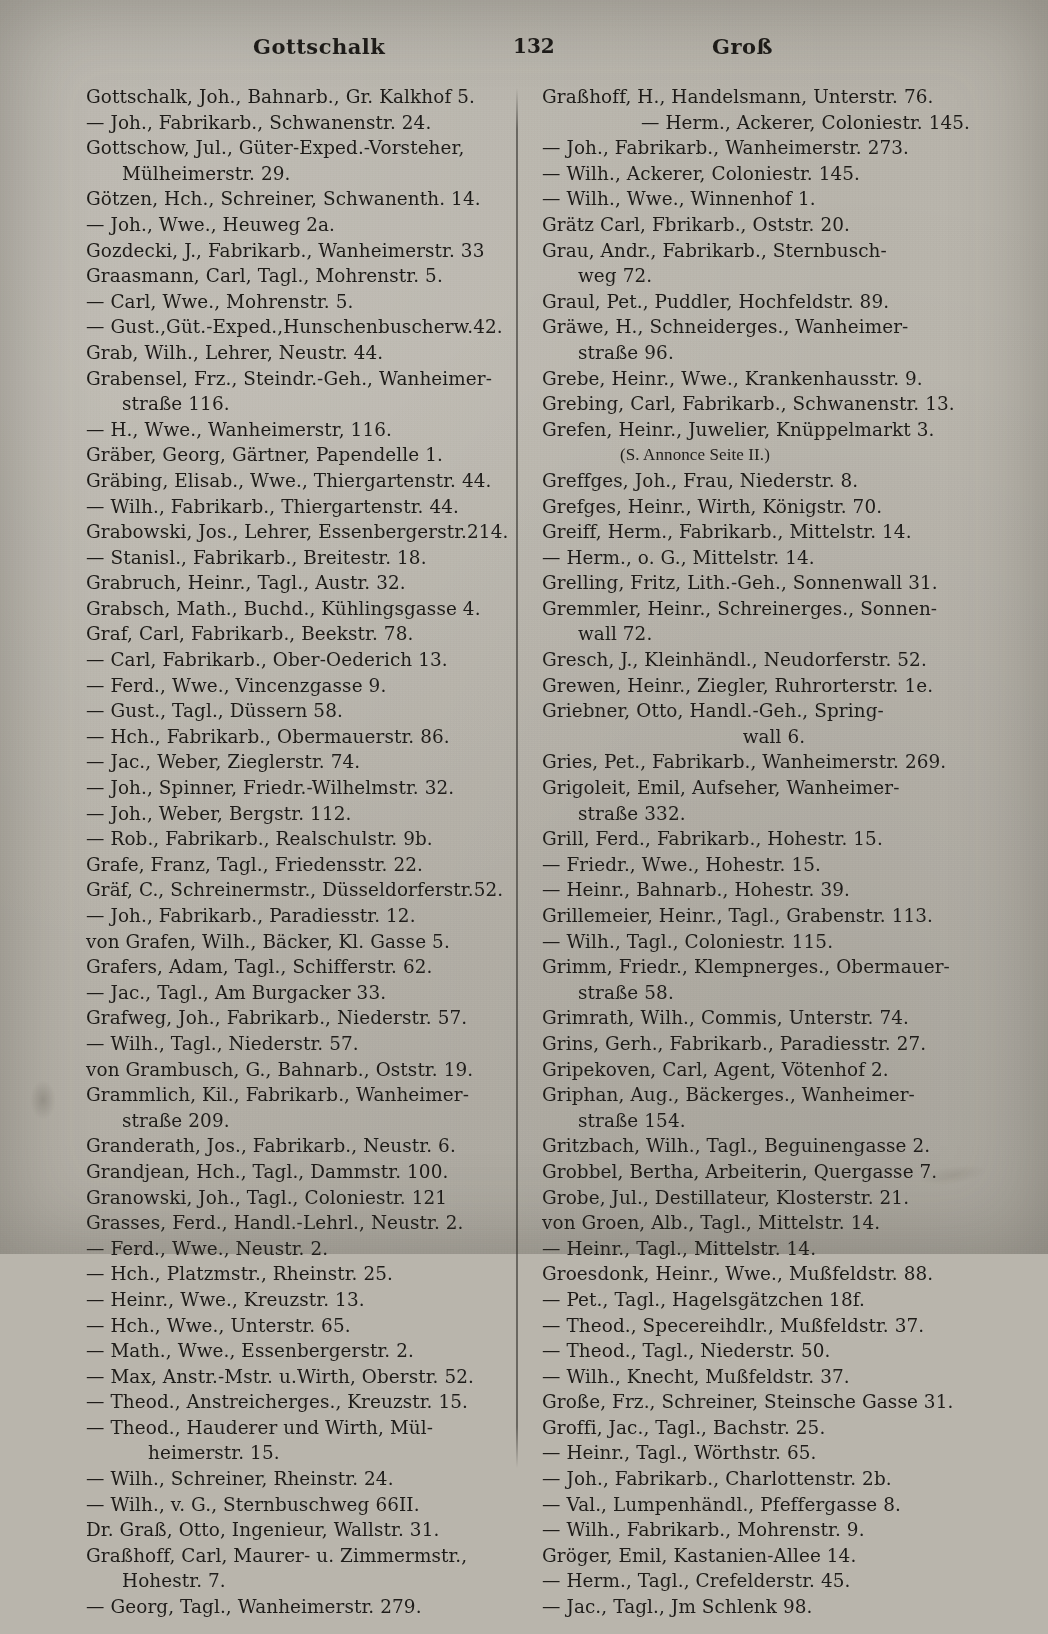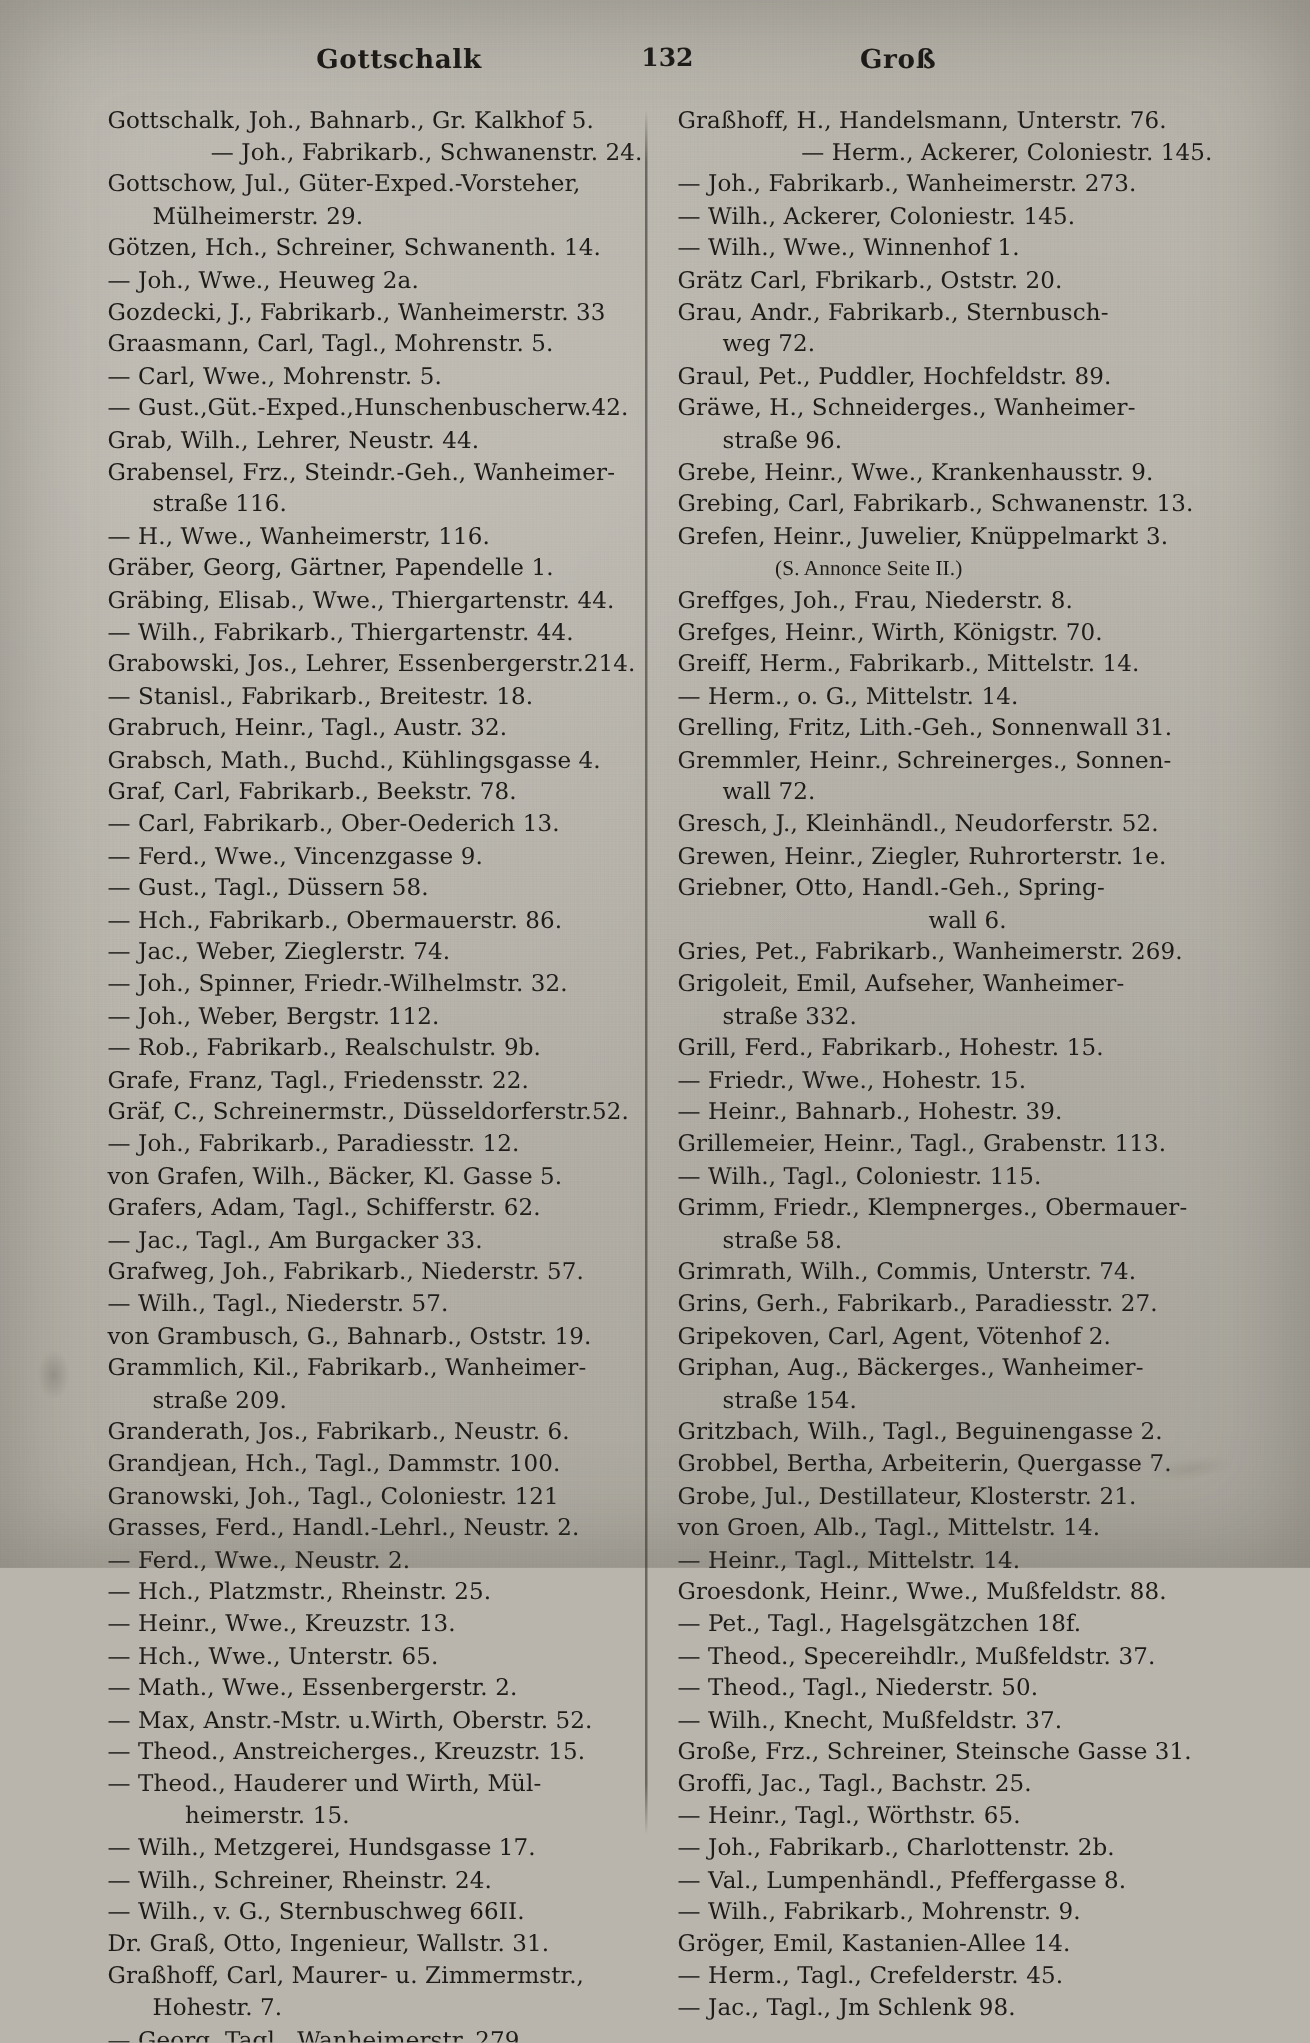--- a/index.html
+++ b/index.html
@@ -50,21 +50,21 @@
     font-size: 21px;
     letter-spacing: 0.5px;
   }
   .hdr-center {
     left: 425px;
     top: 0;
     font-size: 20px;
     font-weight: bold;
   }
   .hdr-right {
-    left: 600px;
+    left: 624px;
     top: 0;
     font-size: 21px;
     letter-spacing: 0.5px;
   }
   .columns {
     position: absolute;
     top: 84px;
     left: 86px;
     width: 884px;
     height: 1430px;
@@ -135,21 +135,21 @@
     <div class="hdr-left">Gottschalk</div>
     <div class="hdr-center">132</div>
     <div class="hdr-right">Groß</div>
   </div>
 
   <div class="rule"></div>
 
   <div class="columns">
     <div class="col left" id="col-left">
         <div class="entry">Gottschalk, Joh., Bahnarb., Gr. Kalkhof 5.</div>
-        <div class="entry" style="padding-left: 0px; text-align: right;">— Joh., Fabrikarb., Schwanenstr. 24.</div>
+        <div class="entry" style="padding-left: 0px;">— Joh., Fabrikarb., Schwanenstr. 24.</div>
         <div class="entry">Gottschow, Jul., Güter-Exped.-Vorsteher,</div>
         <div class="entry cont-indent" style="padding-left: 36px;">Mülheimerstr. 29.</div>
         <div class="entry">Götzen, Hch., Schreiner, Schwanenth. 14.</div>
         <div class="entry" style="padding-left: 0px;">— Joh., Wwe., Heuweg 2a.</div>
         <div class="entry">Gozdecki, J., Fabrikarb., Wanheimerstr. 33</div>
         <div class="entry">Graasmann, Carl, Tagl., Mohrenstr. 5.</div>
         <div class="entry" style="padding-left: 0px;">— Carl, Wwe., Mohrenstr. 5.</div>
         <div class="entry" style="padding-left: 0px;">— Gust.,Güt.-Exped.,Hunschenbuscherw.42.</div>
         <div class="entry">Grab, Wilh., Lehrer, Neustr. 44.</div>
         <div class="entry">Grabensel, Frz., Steindr.-Geh., Wanheimer-</div>
@@ -188,21 +188,20 @@
         <div class="entry">Grasses, Ferd., Handl.-Lehrl., Neustr. 2.</div>
         <div class="entry" style="padding-left: 0px;">— Ferd., Wwe., Neustr. 2.</div>
         <div class="entry" style="padding-left: 0px;">— Hch., Platzmstr., Rheinstr. 25.</div>
         <div class="entry" style="padding-left: 0px;">— Heinr., Wwe., Kreuzstr. 13.</div>
         <div class="entry" style="padding-left: 0px;">— Hch., Wwe., Unterstr. 65.</div>
         <div class="entry" style="padding-left: 0px;">— Math., Wwe., Essenbergerstr. 2.</div>
         <div class="entry" style="padding-left: 0px;">— Max, Anstr.-Mstr. u.Wirth, Oberstr. 52.</div>
         <div class="entry" style="padding-left: 0px;">— Theod., Anstreicherges., Kreuzstr. 15.</div>
         <div class="entry" style="padding-left: 0px;">— Theod., Hauderer und Wirth, Mül-</div>
         <div class="entry" style="padding-left: 62px;">heimerstr. 15.</div>
-        <div class="entry" style="padding-left: 0px;">— Wilh., Metzgerei, Hundsgasse 17.</div>
         <div class="entry" style="padding-left: 0px;">— Wilh., Schreiner, Rheinstr. 24.</div>
         <div class="entry" style="padding-left: 0px;">— Wilh., v. G., Sternbuschweg 66II.</div>
         <div class="entry">Dr. Graß, Otto, Ingenieur, Wallstr. 31.</div>
         <div class="entry">Graßhoff, Carl, Maurer- u. Zimmermstr.,</div>
         <div class="entry cont-indent" style="padding-left: 36px;">Hohestr. 7.</div>
         <div class="entry" style="padding-left: 0px;">— Georg, Tagl., Wanheimerstr. 279.</div>
       </div>
     <div class="col right" id="col-right">
         <div class="entry">Graßhoff, H., Handelsmann, Unterstr. 76.</div>
         <div class="entry" style="padding-left: 0px; text-align: right;">— Herm., Ackerer, Coloniestr. 145.</div>

